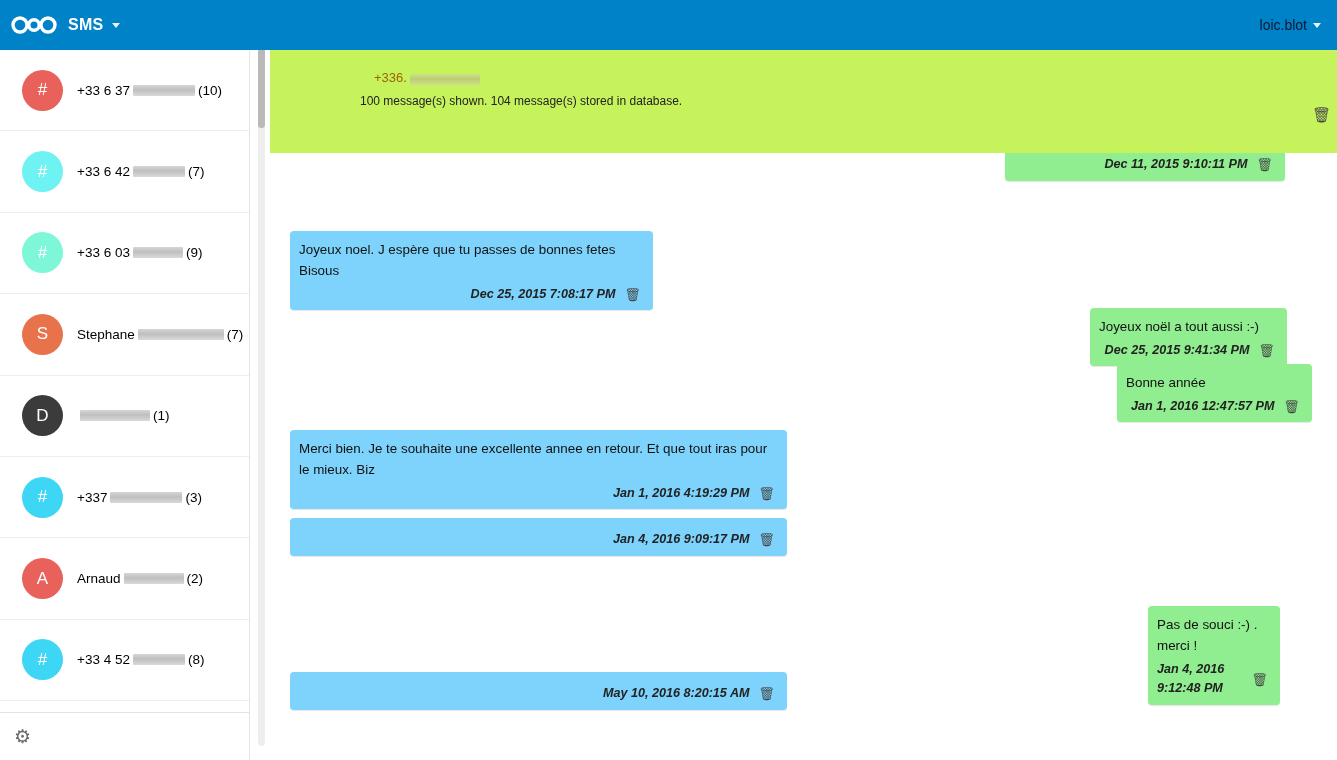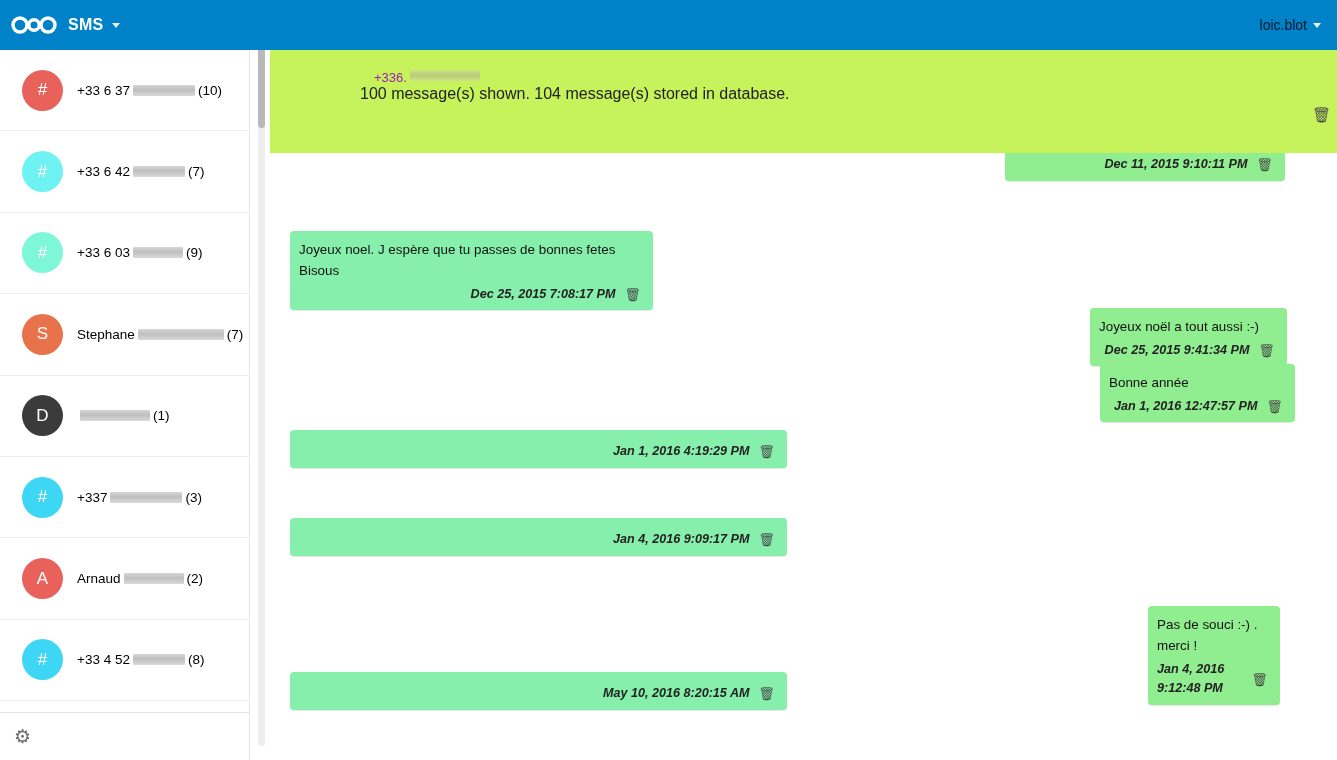--- a/index.html
+++ b/index.html
@@ -131,26 +131,27 @@
     width: 1067px; height: 103px;
     background: #c6f25c;
     padding: 14px 20px 0 90px;
     z-index: 20;
   }
   .conv-name {
     font-size: 14px; font-weight: bold; color: #111;
     display: flex; align-items: center;
   }
   .conv-number {
-    font-size: 13px; color: #a21caf;
+    font-size: 13px; color: #a16207;
     margin-top: 6px; margin-left: 14px;
-    display: flex; align-items: flex-start;
+    display: flex; align-items: flex-end;
   }
   .conv-count {
-    font-size: 16px; color: #222;
+    font-size: 12px; color: #222;
+    margin-top: 9px;
   }
   .header-trash {
     position: absolute; top: 56px; right: 6px;
     font-size: 15px; color: #4a4a4a; cursor: pointer;
   }
 
   .messages {
     position: absolute;
     top: 103px; left: 0;
     width: 1067px; height: 607px;
@@ -158,21 +159,21 @@
   }
   .bubble {
     position: absolute;
     border-radius: 4px;
     padding: 9px 12px 6px 9px;
     font-size: 13.4px;
     line-height: 1.55;
     color: #111;
     box-shadow: 0 1px 1px rgba(0,0,0,.10);
   }
-  .bubble.in  { background: #86efac; }
+  .bubble.in  { background: #7dd3fc; }
   .bubble.out { background: #90ee90; }
   .bubble .text { display: block; }
   .bubble .meta {
     display: flex; align-items: center; justify-content: flex-end;
     gap: 9px;
     margin-top: 3px;
   }
   .bubble .time {
     font-size: 12.6px; font-style: italic; font-weight: bold; color: #222;
   }
@@ -307,28 +308,29 @@
           <span class="trash">🗑</span>
         </div>
       </div>
       <div class="bubble out" style="top: 155px; left: 820px; width: 197px;">
         <span class="text">Joyeux noël a tout aussi :-)</span>
         <div class="meta">
           <span class="time">Dec 25, 2015 9:41:34 PM</span>
           <span class="trash">🗑</span>
         </div>
       </div>
-      <div class="bubble out" style="top: 211px; left: 830px; width: 195px;">
+      <div class="bubble out" style="top: 211px; left: 847px; width: 195px;">
         <span class="text">Bonne année</span>
         <div class="meta">
           <span class="time">Jan 1, 2016 12:47:57 PM</span>
           <span class="trash">🗑</span>
         </div>
       </div>
       <div class="bubble in" style="top: 277px; left: 20px; width: 497px;">
+        <span class="text">Merci bien. Je te souhaite une excellente annee en retour. Et que tout iras pour le mieux. Biz</span>
         <div class="meta">
           <span class="time">Jan 1, 2016 4:19:29 PM</span>
           <span class="trash">🗑</span>
         </div>
       </div>
       <div class="bubble in" style="top: 365px; left: 20px; width: 497px;">
         <div class="meta">
           <span class="time">Jan 4, 2016 9:09:17 PM</span>
           <span class="trash">🗑</span>
         </div>

